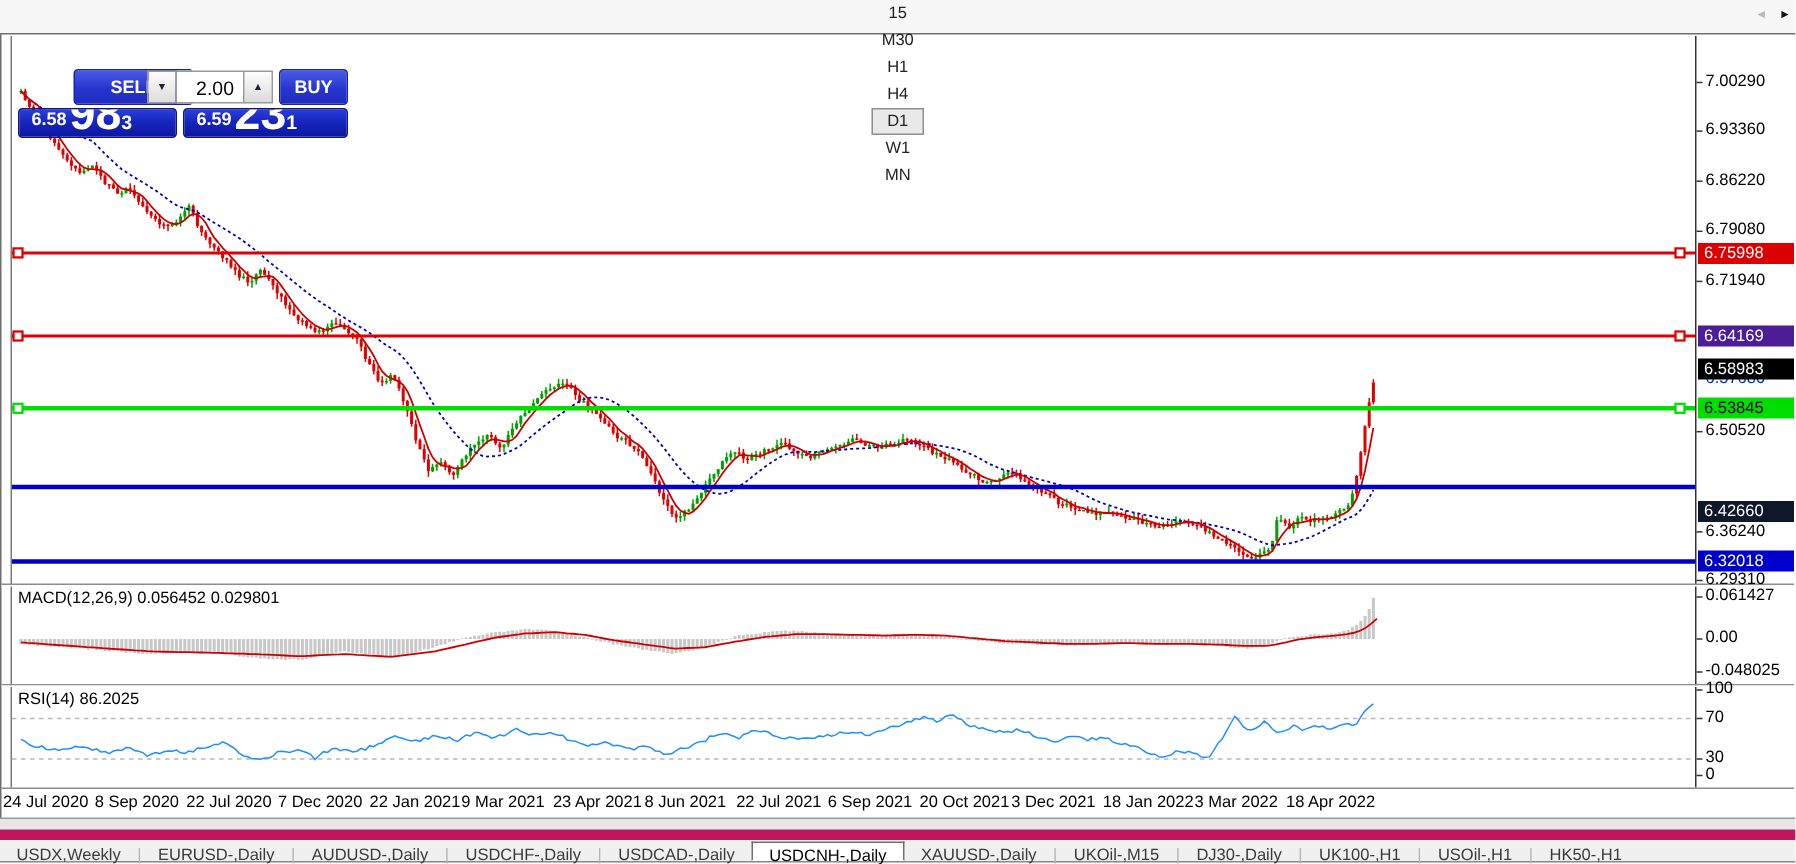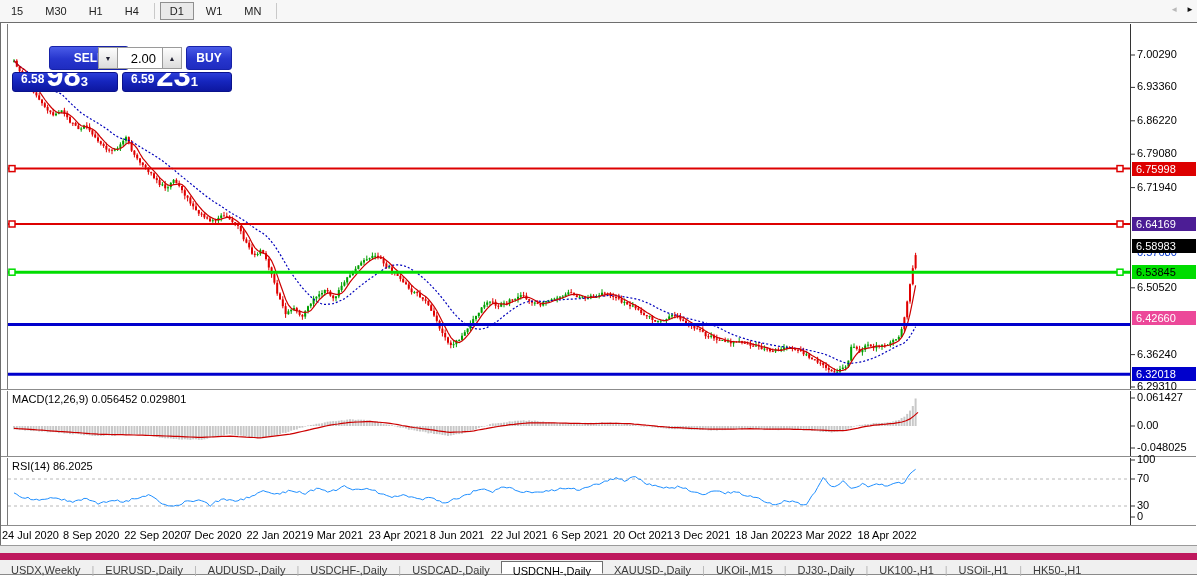--- a/index.html
+++ b/index.html
@@ -2,21 +2,21 @@
 <html><head>
 <meta charset="utf-8">
 <style>
   * { margin:0; padding:0; box-sizing:border-box; }
   html,body { width:1197px; height:576px; overflow:hidden; background:#fff;
     font-family:"Liberation Sans","DejaVu Sans",sans-serif; }
   #stage { position:relative; width:1197px; height:576px; background:#fff; }
 
   
   .toolbar { position:absolute; left:0; top:0; width:1197px; height:22px;
-    background:#f7f7f7; display:flex; align-items:center; z-index:4; }
+    background:#f7f7f7; display:flex; align-items:center; z-index:4;flex-direction:column; }
   .tf-btn { font-size:11px; color:#222; padding:2px 9px; margin:0 1px; border:1px solid transparent; cursor:default; }
   .tf-btn.active { background:#e9e9e9; border:1px solid #8f8f8f; }
   .tf-sep { width:1px; height:16px; background:#c9c9c9; margin:0 4px; }
 
   
   .chart-window { position:absolute; left:0; top:22px; width:1197px; height:524px;
     background:#fff; border-top:1px solid #6e6e6e; border-left:1px solid #6e6e6e; z-index:1; }
 
   #chart-svg { position:absolute; left:0; top:0; width:1197px; height:576px; z-index:1; }
 
@@ -1157,26 +1157,26 @@
       <div class="ylab" style="left: 1137px; top: 419px;">0.00</div>
       <div class="ylab" style="left: 1137px; top: 441px;">-0.048025</div>
       <div class="ylab" style="left: 1137px; top: 453px;">100</div>
       <div class="ylab" style="left: 1137px; top: 472px;">70</div>
       <div class="ylab" style="left: 1137px; top: 499px;">30</div>
       <div class="ylab" style="left: 1137px; top: 510px;">0</div>
       <div class="ylab" style="left: 1137px; top: 246px; color: rgb(0, 51, 204); z-index: 2;">6.57680</div>
       <div class="line-label" style="top: 161.623px; background: rgb(221, 0, 0); color: rgb(255, 255, 255);">6.75998</div>
       <div class="line-label" style="top: 216.951px; background: #4c1d95; color: rgb(255, 255, 255);">6.64169</div>
       <div class="line-label" style="top: 265.241px; background: rgb(0, 221, 0); color: rgb(0, 0, 0);">6.53845</div>
-      <div class="line-label" style="top: 311px; background: #ec4899; color: rgb(255, 255, 255);">6.42660</div>
+      <div class="line-label" style="top: 334px; background: #0f172a; color: rgb(255, 255, 255);">6.42660</div>
       <div class="line-label" style="top: 367.334px; background: rgb(0, 0, 204); color: rgb(255, 255, 255);">6.32018</div>
       <div class="line-label" style="top: 239px; background: rgb(0, 0, 0); color: rgb(255, 255, 255); z-index: 3;">6.58983</div>
       <div class="date-label" style="left: 2px;">24 Jul 2020</div>
       <div class="date-label" style="left: 63.1px;">8 Sep 2020</div>
-      <div class="date-label" style="left: 124.2px;">22 Sep 2020</div>
+      <div class="date-label" style="left: 124.2px;">22 Jul 2020</div>
       <div class="date-label" style="left: 185.3px;">7 Dec 2020</div>
       <div class="date-label" style="left: 246.4px;">22 Jan 2021</div>
       <div class="date-label" style="left: 307.5px;">9 Mar 2021</div>
       <div class="date-label" style="left: 368.6px;">23 Apr 2021</div>
       <div class="date-label" style="left: 429.7px;">8 Jun 2021</div>
       <div class="date-label" style="left: 490.8px;">22 Jul 2021</div>
       <div class="date-label" style="left: 551.9px;">6 Sep 2021</div>
       <div class="date-label" style="left: 613px;">20 Oct 2021</div>
       <div class="date-label" style="left: 674.1px;">3 Dec 2021</div>
       <div class="date-label" style="left: 735.2px;">18 Jan 2022</div>

